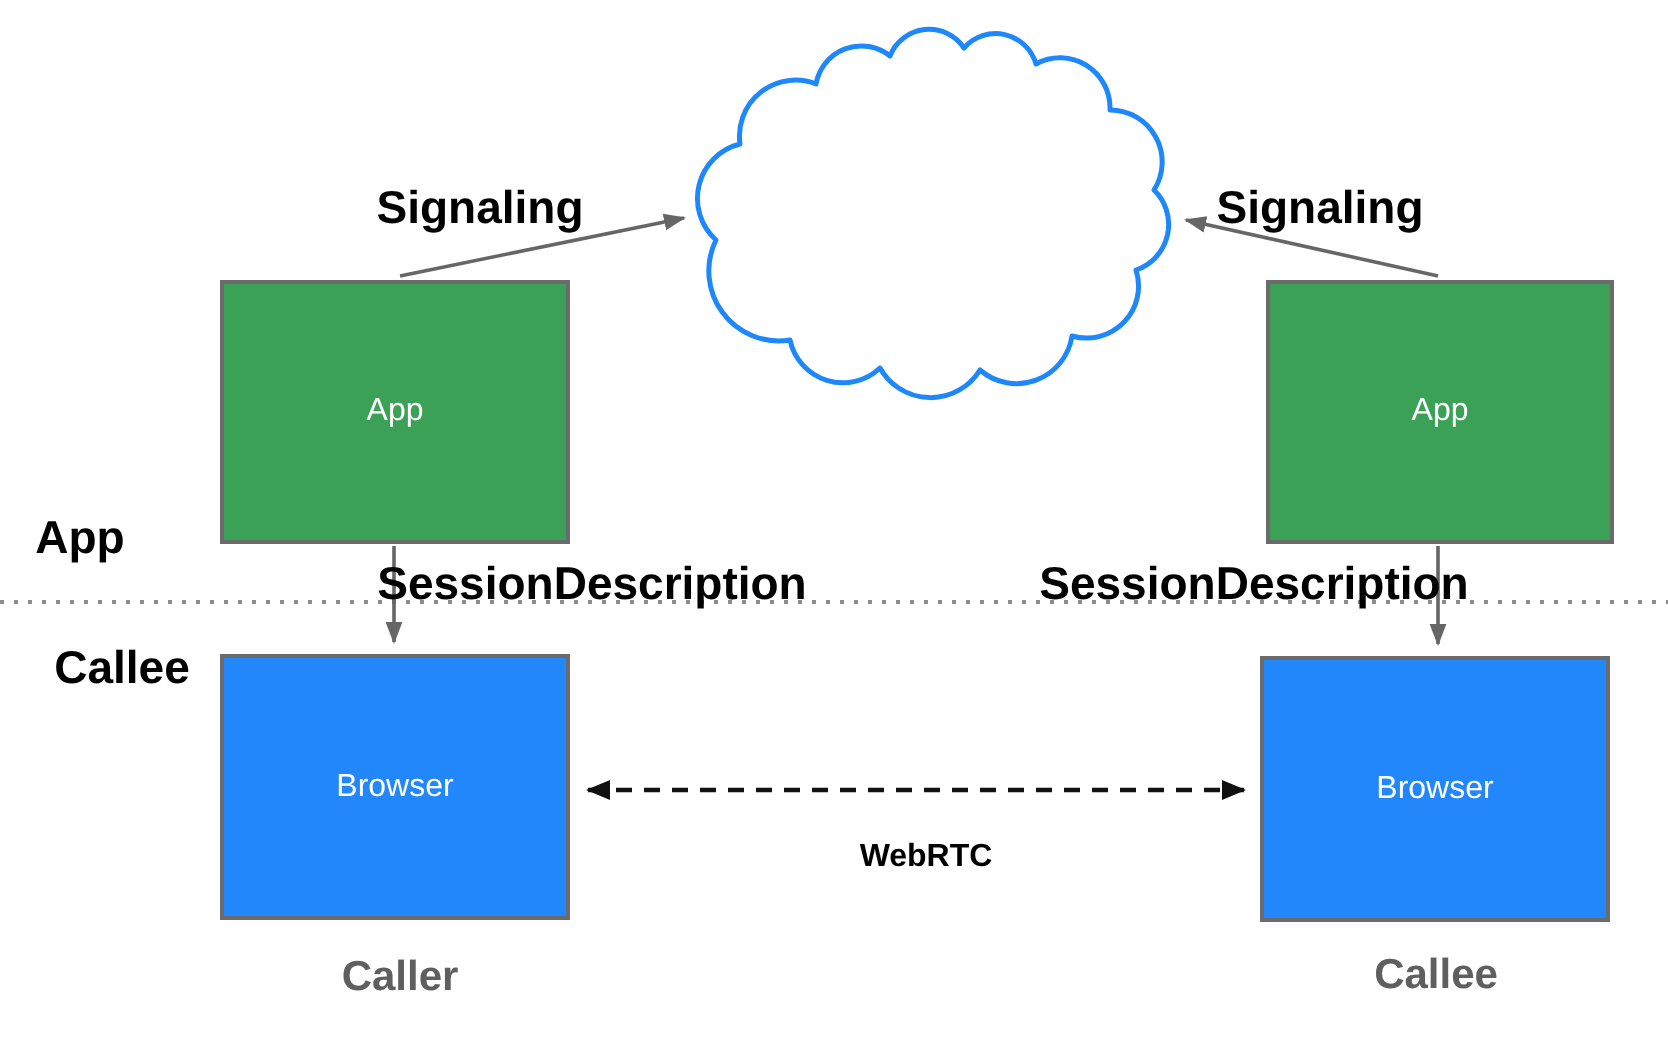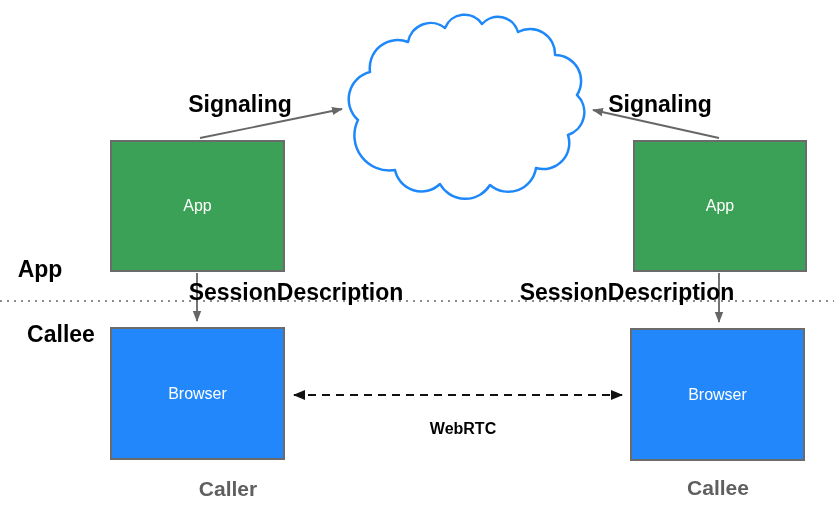--- a/index.html
+++ b/index.html
@@ -57,21 +57,21 @@
   #lbl-webrtc-layer    { left: 61px;  top: 334px; }
   #lbl-media           { left: 463px; top: 429px; font-size: 16px; }
   .caption {
     position: absolute;
     transform: translate(-50%, -50%);
     font-weight: bold;
     font-size: 21px;
     color: var(--caption-gray, #5f5f5f);
     white-space: nowrap;
   }
-  #lbl-caller { left: 200px; top: 489px; margin-left: 28px; }
+  #lbl-caller { left: 200px; top: 489px; }
   #lbl-callee { left: 718px; top: 488px; }
 
   
   .cloud {
     fill: #ffffff;
     stroke: var(--cloud-stroke, #1E88FB);
     stroke-width: 2.5;
     stroke-linejoin: round;
     stroke-linecap: round;
   }

